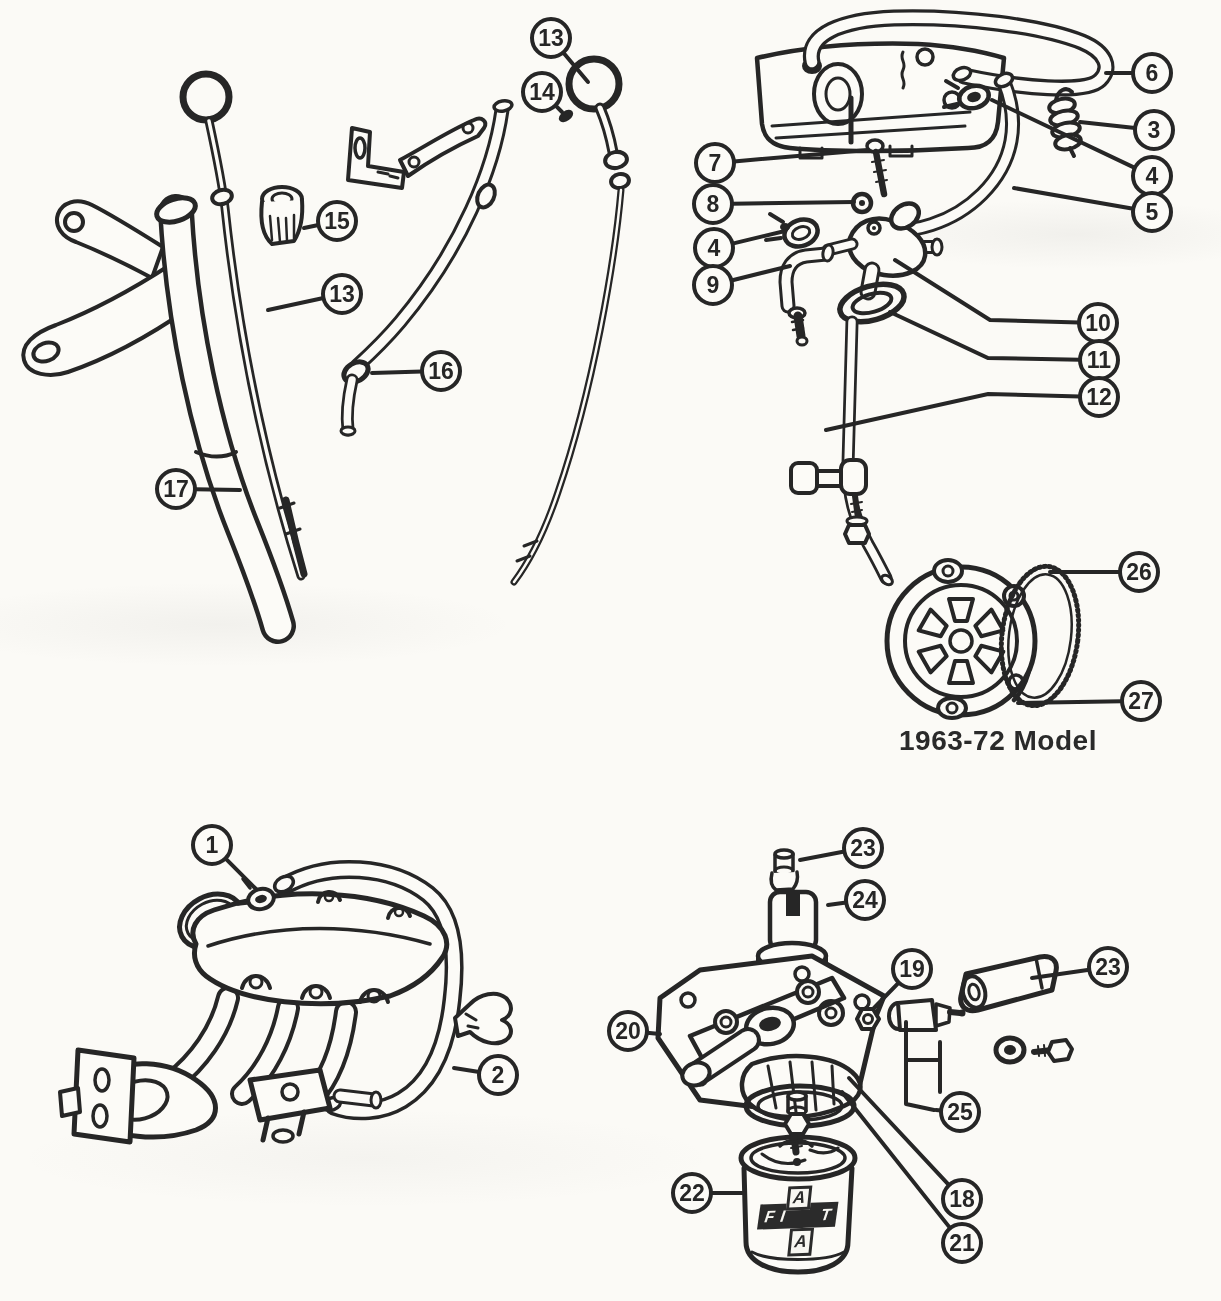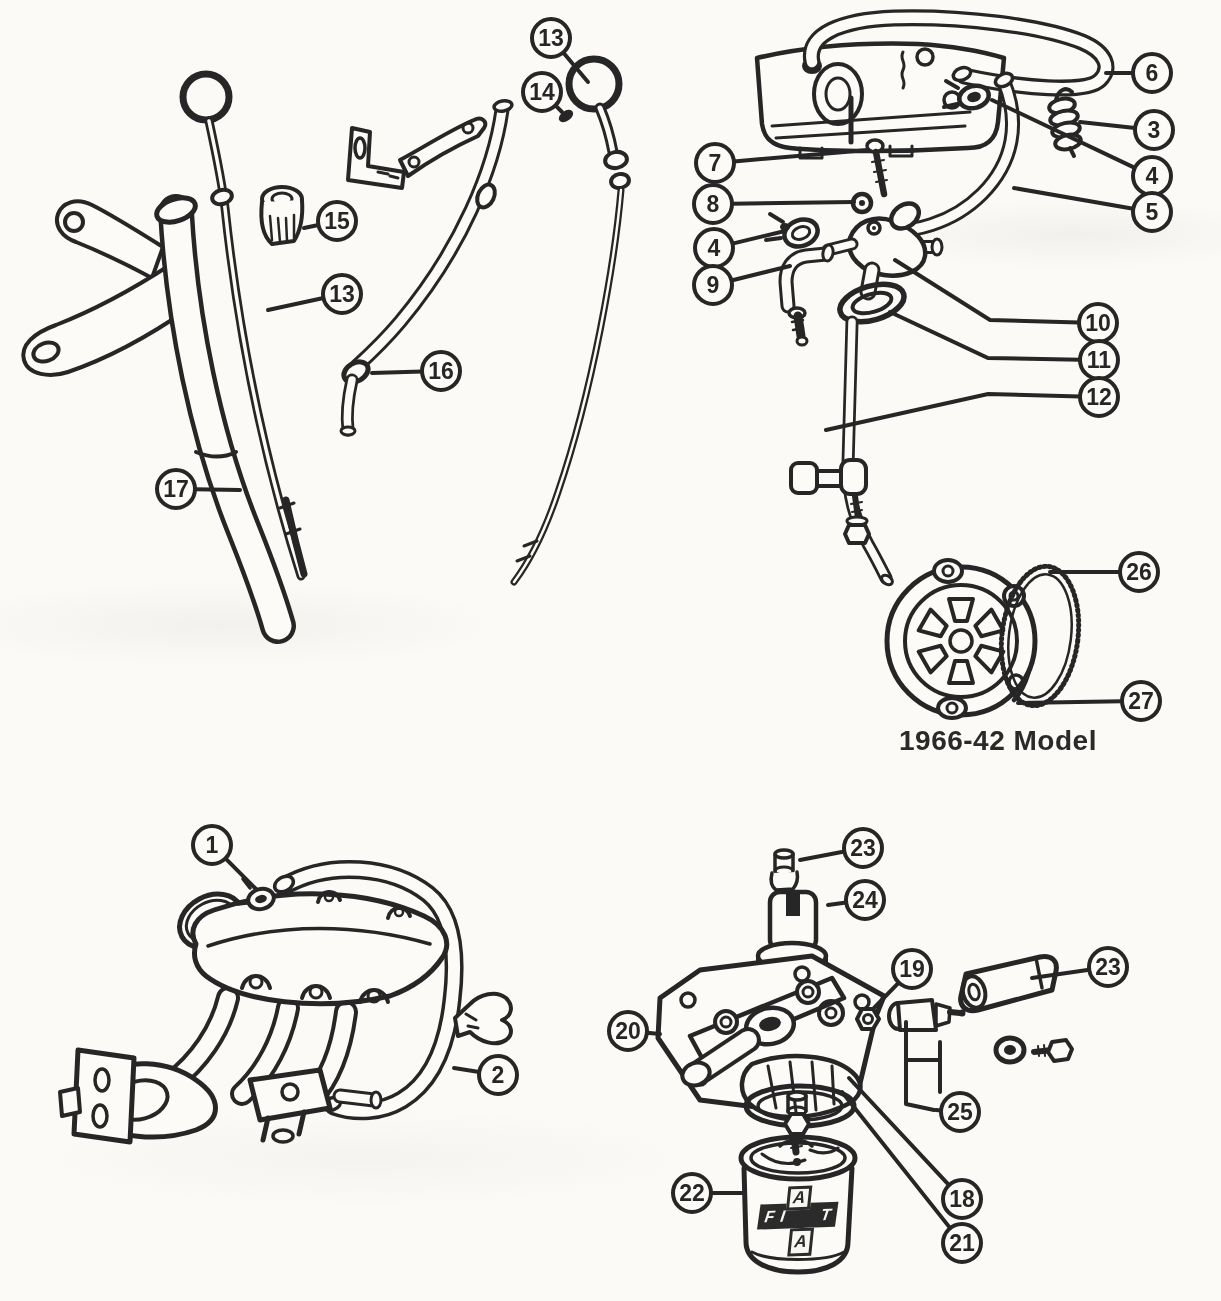--- a/index.html
+++ b/index.html
@@ -531,21 +531,21 @@
         <circle class="co-circle" cx="962" cy="1243" r="19"></circle>
         <text class="co-num" x="962" y="1251">21</text>
       </g>
       <g>
         <path class="co-line" d="M711,1193 L744,1193"></path>
         <circle class="co-circle" cx="692" cy="1193" r="19"></circle>
         <text class="co-num" x="692" y="1201">22</text>
       </g>
     </svg>
 
-<div class="caption">1966-42 Model</div>
+<div class="caption">1963-72 Model</div>
 
 <div class="fiat">
   <div class="fiat-bar">
     <span class="l">FI</span>
     <span class="r">T</span>
   </div>
   <div class="fiat-badge-top">A</div>
   <div class="fiat-badge-bot">A</div>
 </div>
 

